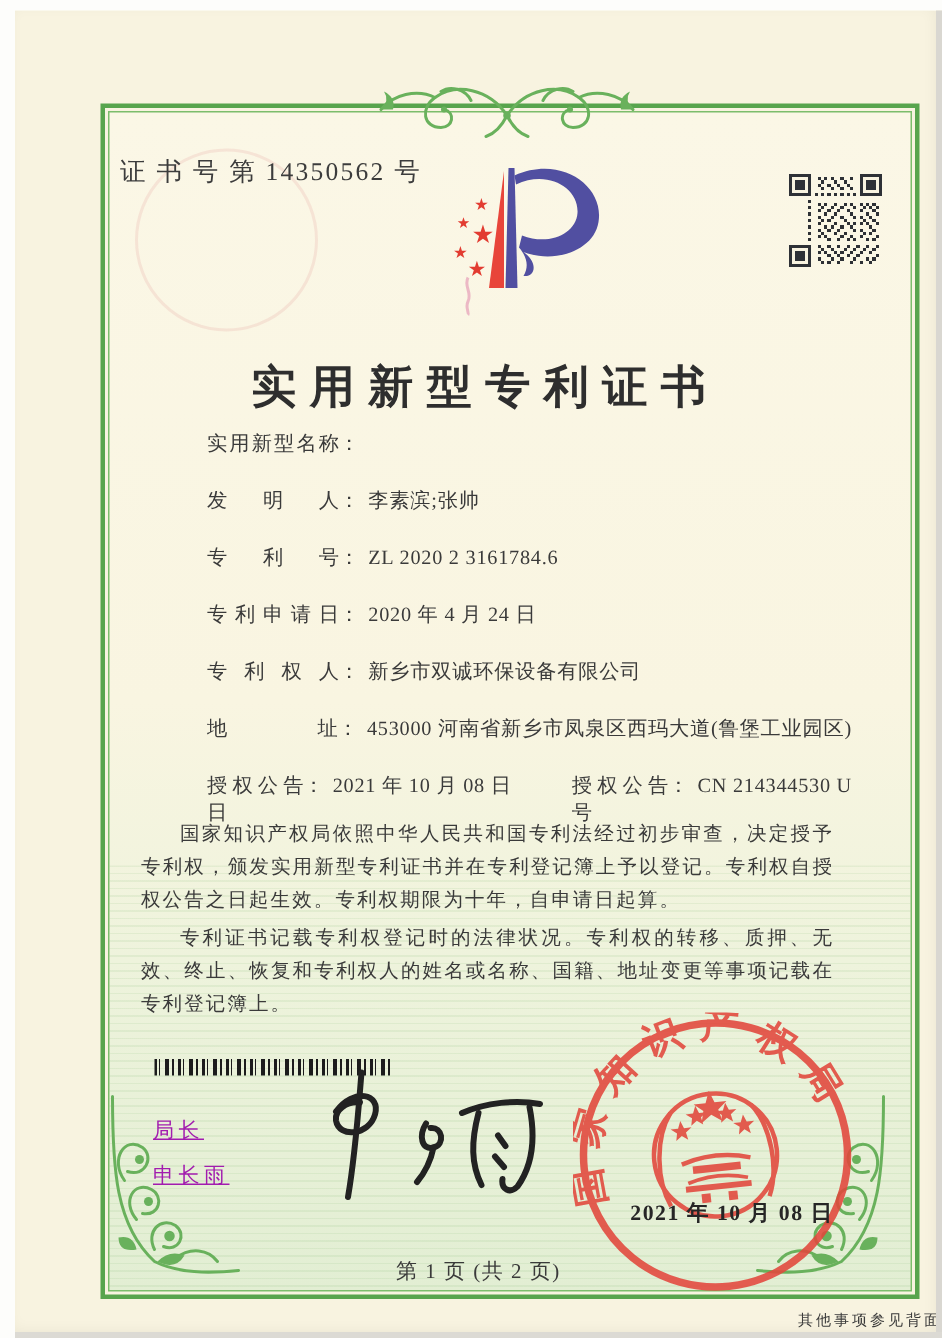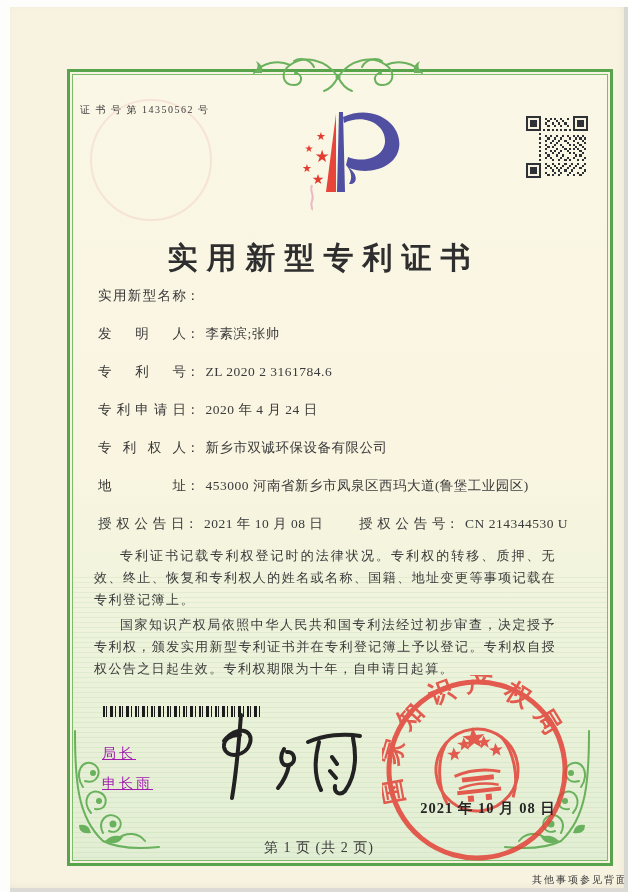--- a/index.html
+++ b/index.html
@@ -9,28 +9,28 @@
          box-shadow:inset -4px -4px 10px rgba(0,0,0,0.06);}
   .edge-right{position:absolute;right:0;top:0;width:4px;height:100%;background:#d9d7d1;}
   .edge-bottom{position:absolute;left:0;bottom:0;width:100%;height:4px;background:#dcdad4;}
   .frame{position:absolute;left:57px;top:62px;width:540px;height:791px;
          border:3px solid #58a44d;}
   .frame-inner{position:absolute;left:2px;top:2px;right:2px;bottom:2px;
          border:1px solid #7cbd6c;background:linear-gradient(180deg,#fbf7e6 0%,#f9f5e1 50%,#eef3dc 72%,#e2eed3 100%);}
   .green-zone{position:absolute;left:0;right:0;bottom:0;height:36%;
          background:repeating-linear-gradient(180deg,rgba(130,185,115,0.13) 0 1px,rgba(255,255,255,0) 1px 5px);}
   .wm-circle{position:absolute;left:80px;top:92px;width:118px;height:118px;border:2px solid rgba(224,130,130,0.16);border-radius:50%;}
-  .cert-no{position:absolute;left:70px;top:96px;font-size:10px;color:#3c3c3c;letter-spacing:1.5px;}
+  .cert-no{position:absolute;left:70px;top:96px;font-size:17px;color:#3c3c3c;letter-spacing:1.5px;}
   .logo{position:absolute;left:292px;top:97px;}
   .qr{position:absolute;left:516px;top:109px;width:62px;height:62px;}
   .pink-mark{position:absolute;left:296px;top:176px;}
   .title{position:absolute;left:0;top:200px;width:100%;text-align:center;
          font-size:30px;font-weight:600;color:#2e2e2e;letter-spacing:9px;padding-left:9px;box-sizing:border-box;margin-top:31px;}
   .field-row{position:absolute;left:88px;width:470px;font-size:13.5px;color:#3a3a3a;display:flex;align-items:baseline;}
-  .flabel{display:inline-block;width:88px;text-align:justify;text-align-last:justify;}
+  .flabel{display:inline-block;width:88px;text-align:justify;text-align-last:justify;margin-left:40px;}
   .fcolon{display:inline-block;margin-right:6px;}
   .fvalue{letter-spacing:0.5px;white-space:nowrap;}
   .fvalue-fixed{width:158px;}
   .paras{position:absolute;left:84px;top:538px;width:462px;font-size:13px;color:#3a3a3a;}
   .paras p{margin:0 0 4px 0;text-indent:2em;line-height:1.68;letter-spacing:1.4px;text-align:justify;}
   .barcode{position:absolute;left:93px;top:699px;width:158px;height:11px;
          background:repeating-linear-gradient(90deg,#1c1c1c 0 2px,transparent 2px 3px,#1c1c1c 3px 4px,transparent 4px 7px,#1c1c1c 7px 10px,transparent 10px 12px,#1c1c1c 12px 13px,transparent 13px 16px);}
   .signer{position:absolute;left:92px;top:738px;font-size:14px;color:#a21caf;letter-spacing:3px;text-decoration:underline;}
   .signer div{margin-bottom:12px;}
   .signature{position:absolute;left:186px;top:702px;}
@@ -184,22 +184,22 @@
   <div class="field-row" style="top:508px">
     <span class="flabel">授权公告日</span>
       <span class="fcolon">：</span>
     <span class="fvalue fvalue-fixed">2021 年 10 月 08 日</span>
     <span class="flabel">授权公告号</span>
       <span class="fcolon">：</span>
     <span class="fvalue">CN 214344530 U</span>
   </div>
 
   <div class="paras">
+    <p>国家知识产权局依照中华人民共和国专利法经过初步审查，决定授予专利权，颁发实用新型专利证书并在专利登记簿上予以登记。专利权自授权公告之日起生效。专利权期限为十年，自申请日起算。</p>
     <p>专利证书记载专利权登记时的法律状况。专利权的转移、质押、无效、终止、恢复和专利权人的姓名或名称、国籍、地址变更等事项记载在专利登记簿上。</p>
-    <p>国家知识产权局依照中华人民共和国专利法经过初步审查，决定授予专利权，颁发实用新型专利证书并在专利登记簿上予以登记。专利权自授权公告之日起生效。专利权期限为十年，自申请日起算。</p>
   </div>
 
   <div class="barcode"></div>
 
   <div class="signer">
     <div>局长</div>
     <div>申长雨</div>
   </div>
 
   <svg class="signature" width="175" height="95" viewBox="0 0 175 95">

